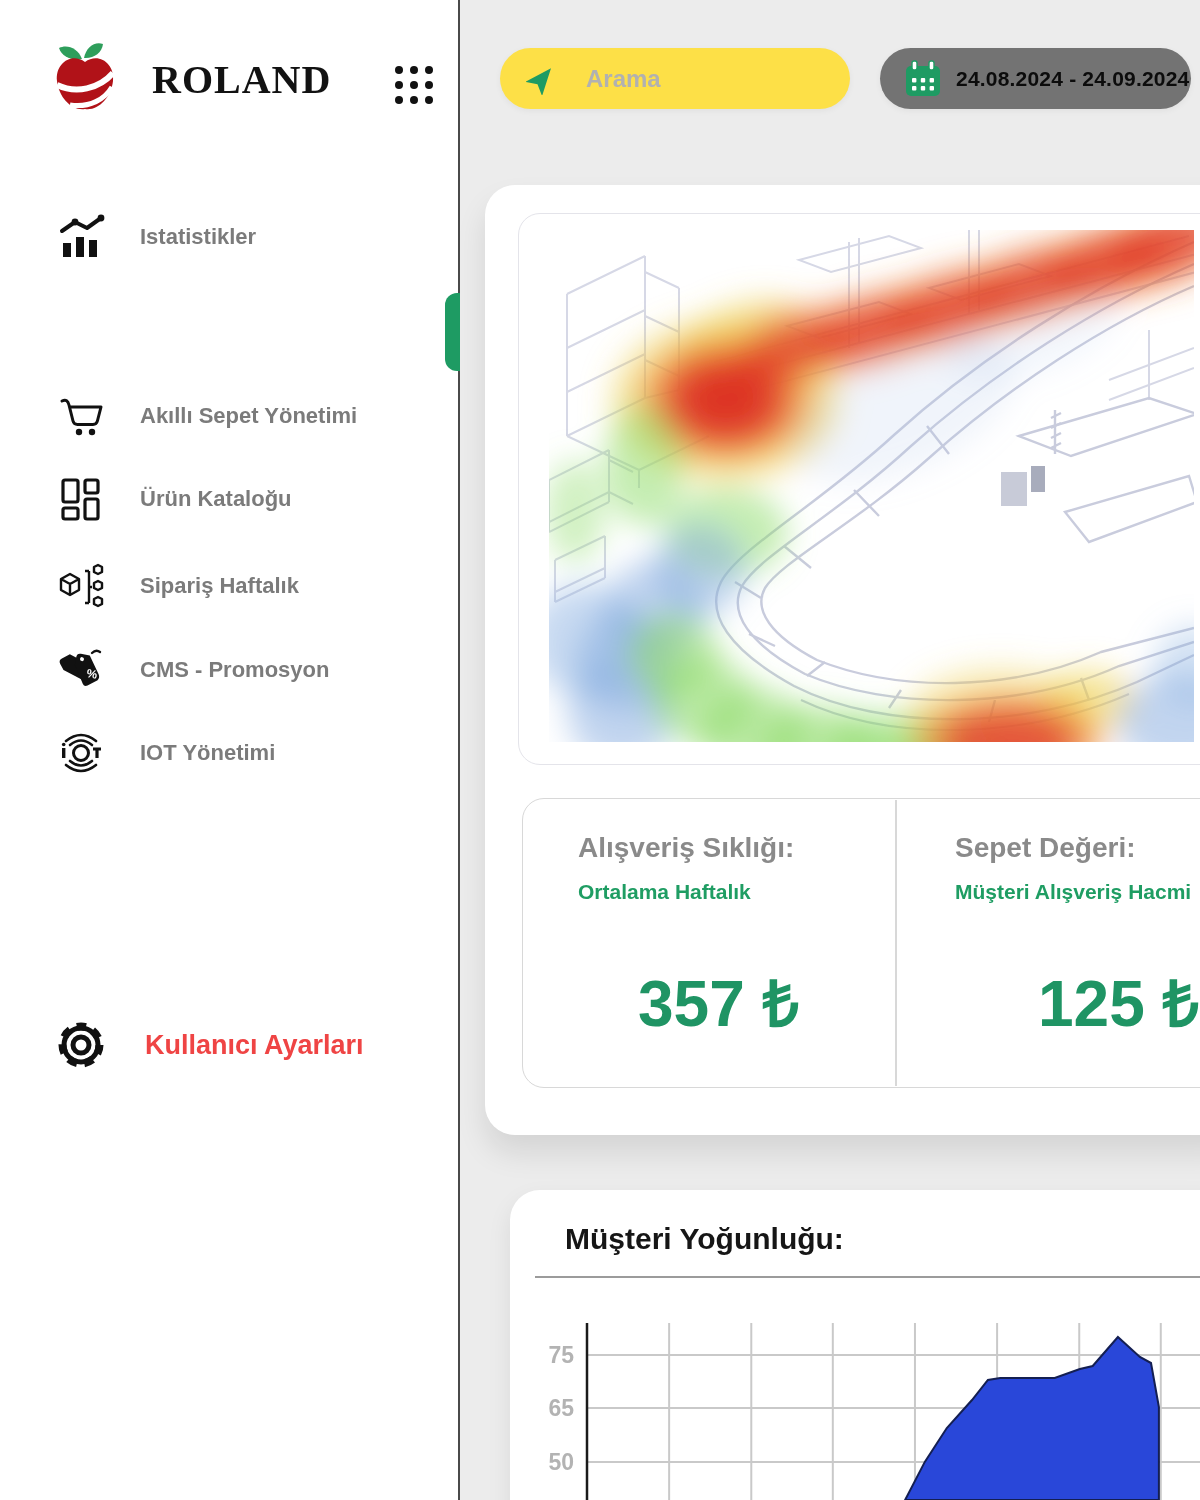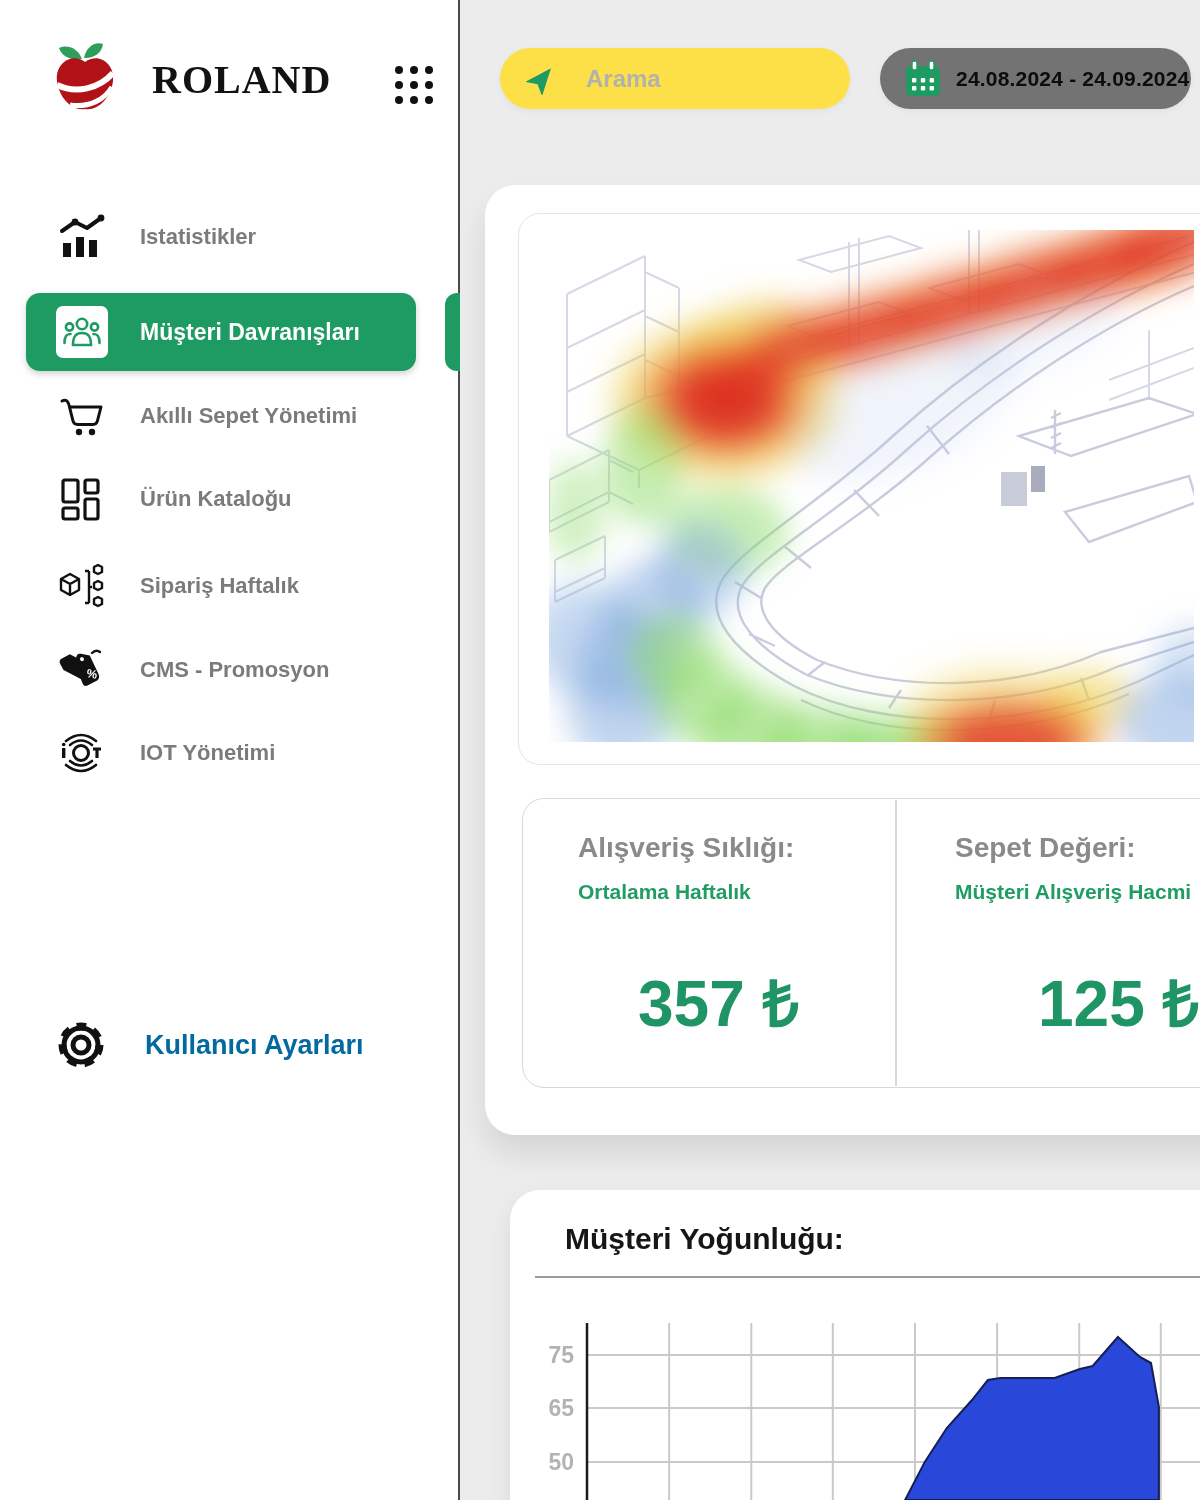--- a/index.html
+++ b/index.html
@@ -17,21 +17,21 @@
   .nav-item .nicon { position:absolute; left:56px; width:50px; height:50px; display:flex; align-items:center; justify-content:center; color:#151515; }
   .nav-item .nlabel { position:absolute; left:140px; font-size:22px; font-weight:700; color:#7b7b7b; white-space:nowrap; }
 
   .nav-active { position:absolute; left:26px; top:293px; width:390px; height:78px; background:#1e9b63; border-radius:14px; display:flex; align-items:center; box-shadow:0 3px 7px rgba(0,0,0,.18); cursor:pointer; }
   .nav-active .tile { position:absolute; left:30px; width:52px; height:52px; background:#ffffff; border-radius:7px; display:flex; align-items:center; justify-content:center; }
   .nav-active .alabel { position:absolute; left:114px; font-size:23px; font-weight:700; color:#ffffff; white-space:nowrap; }
   .edge-tab { position:absolute; left:445px; top:293px; width:15px; height:78px; background:#1e9b63; border-radius:12px 0 0 12px; }
 
   .footer-item { position:absolute; left:0; top:1006px; width:460px; height:78px; display:flex; align-items:center; cursor:pointer; }
   .footer-item .nicon { position:absolute; left:54px; width:54px; height:54px; color:#111; }
-  .footer-item .nlabel { position:absolute; left:145px; font-size:27px; font-weight:700; color:#0369a1; white-space:nowrap; }
+  .footer-item .nlabel { position:absolute; left:145px; font-size:27px; font-weight:700; color:#ef4444; white-space:nowrap; }
 
   
   .search-pill { position:absolute; left:500px; top:48px; width:350px; height:61px; background:#fde047; border-radius:31px; box-shadow:0 2px 6px rgba(0,0,0,.05); display:flex; align-items:center; }
   .search-pill .sicon { position:absolute; left:26px; width:32px; height:32px; }
   .search-pill input { position:absolute; left:86px; width:240px; border:none; outline:none; background:transparent; font-family:"Liberation Sans",sans-serif; font-size:24px; font-weight:700; color:#444; }
   .search-pill input::placeholder { color:#b1b1b1; opacity:1; }
   .date-pill { position:absolute; left:880px; top:48px; width:311px; height:61px; background:#737373; border-radius:31px; box-shadow:0 2px 6px rgba(0,0,0,.05); cursor:pointer; }
   .date-pill .cicon { position:absolute; left:24px; top:12px; width:38px; height:38px; }
   .date-pill .dtext { position:absolute; left:76px; top:19px; font-size:21px; font-weight:800; color:#0c0c0c; letter-spacing:.2px; white-space:nowrap; }
 
@@ -90,33 +90,20 @@
         <circle cx="18" cy="9" r="3.4" fill="#111"></circle>
           <circle cx="44" cy="5" r="3.4" fill="#111"></circle>
         <rect x="6" y="30" width="8" height="14" fill="#111"></rect>
         <rect x="19" y="24" width="8" height="20" fill="#111"></rect>
         <rect x="32" y="27" width="8" height="17" fill="#111"></rect>
       </svg>
     </span>
     <span class="nlabel">Istatistikler</span>
   </div>
 
-  <div class="nav-active">
-    <span class="tile">
-      <svg width="38" height="34" viewBox="0 0 38 34" stroke="#1e9b63" stroke-width="2.6" fill="none" stroke-linecap="round">
-        <circle cx="19" cy="9" r="5.2"></circle>
-        <path d="M10,30 C10,21 13,18 19,18 C25,18 28,21 28,30 Z"></path>
-        <circle cx="6.5" cy="12" r="3.6"></circle>
-        <path d="M1.5,28 C1.5,21 3.5,19 7.5,19"></path>
-        <circle cx="31.5" cy="12" r="3.6"></circle>
-        <path d="M36.5,28 C36.5,21 34.5,19 30.5,19"></path>
-      </svg>
-    </span>
-    <span class="alabel">Müşteri Davranışları</span>
-  </div>
   <div class="edge-tab"></div>
 
   <div class="nav-item" style="top:377px">
     <span class="nicon">
       <svg width="46" height="46" viewBox="0 0 46 46" stroke="#111" stroke-width="3" fill="none" stroke-linecap="round" stroke-linejoin="round">
         <path d="M4,8 C8,6 10,8 11,12 L15,28 C15.6,30.4 17,31.5 19.5,31.5 H35 C37.4,31.5 38.8,30.4 39.4,28 L43,14 H12.5"></path>
         <circle cx="21" cy="39" r="3.2" fill="#111" stroke="none"></circle>
         <circle cx="34" cy="39" r="3.2" fill="#111" stroke="none"></circle>
       </svg>
     </span>

